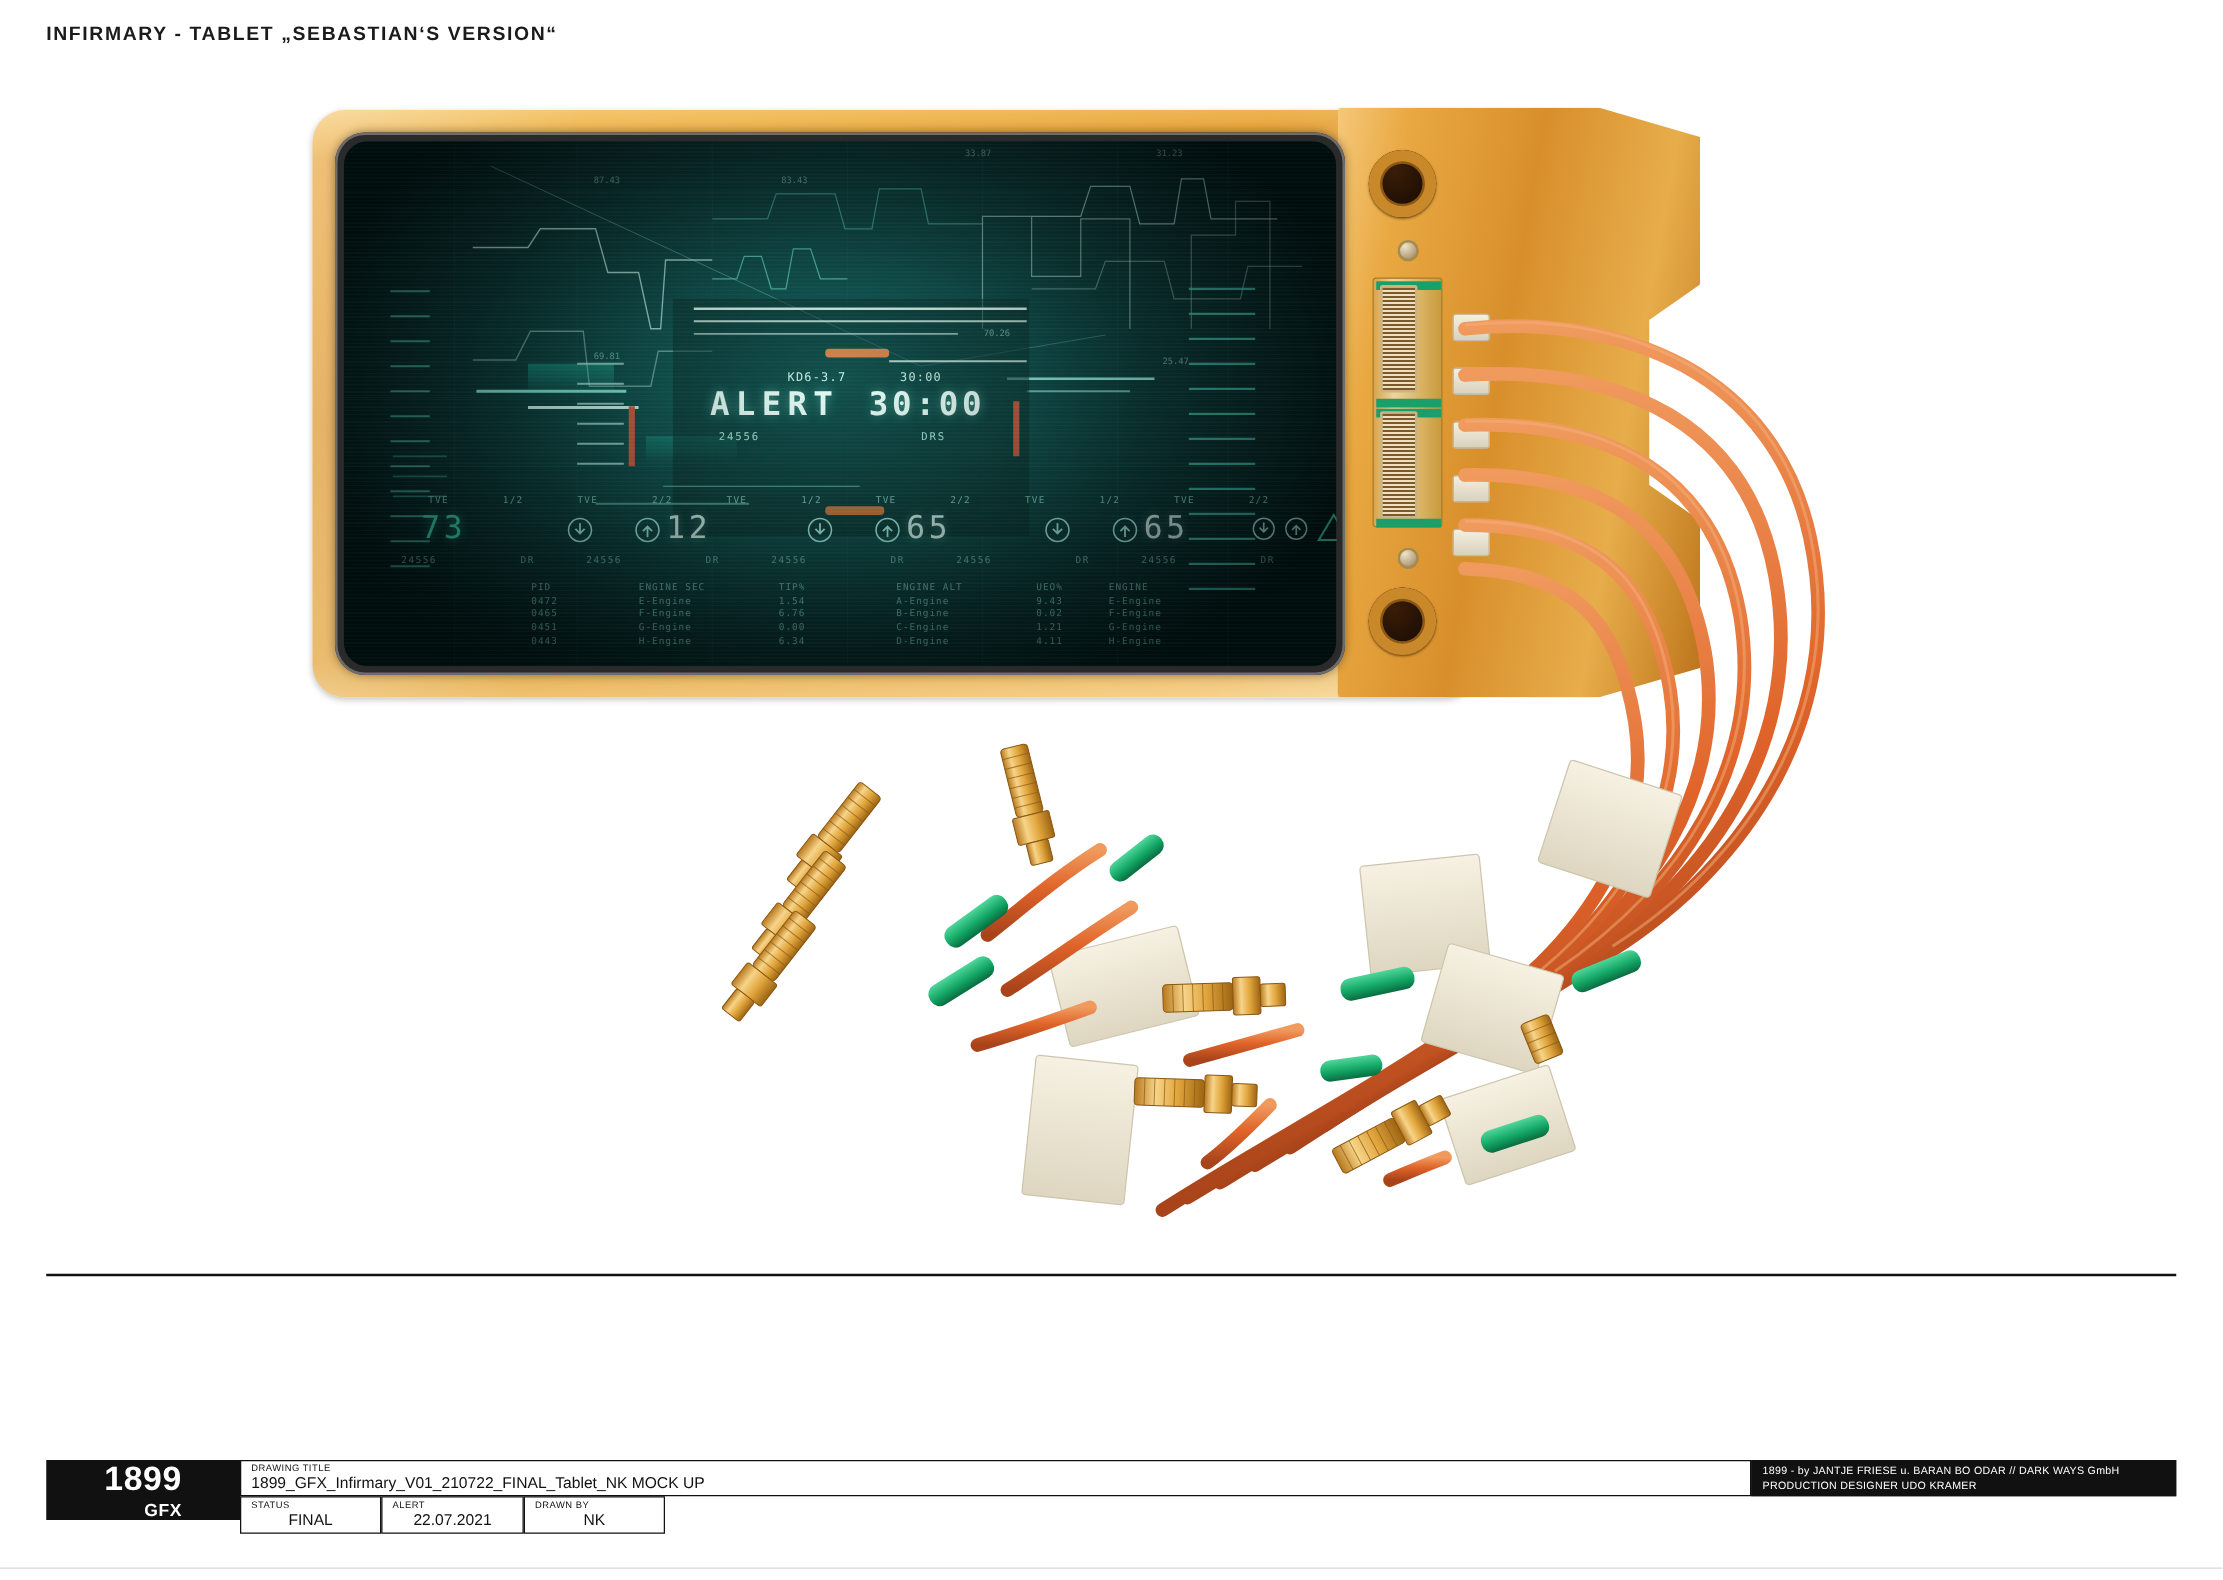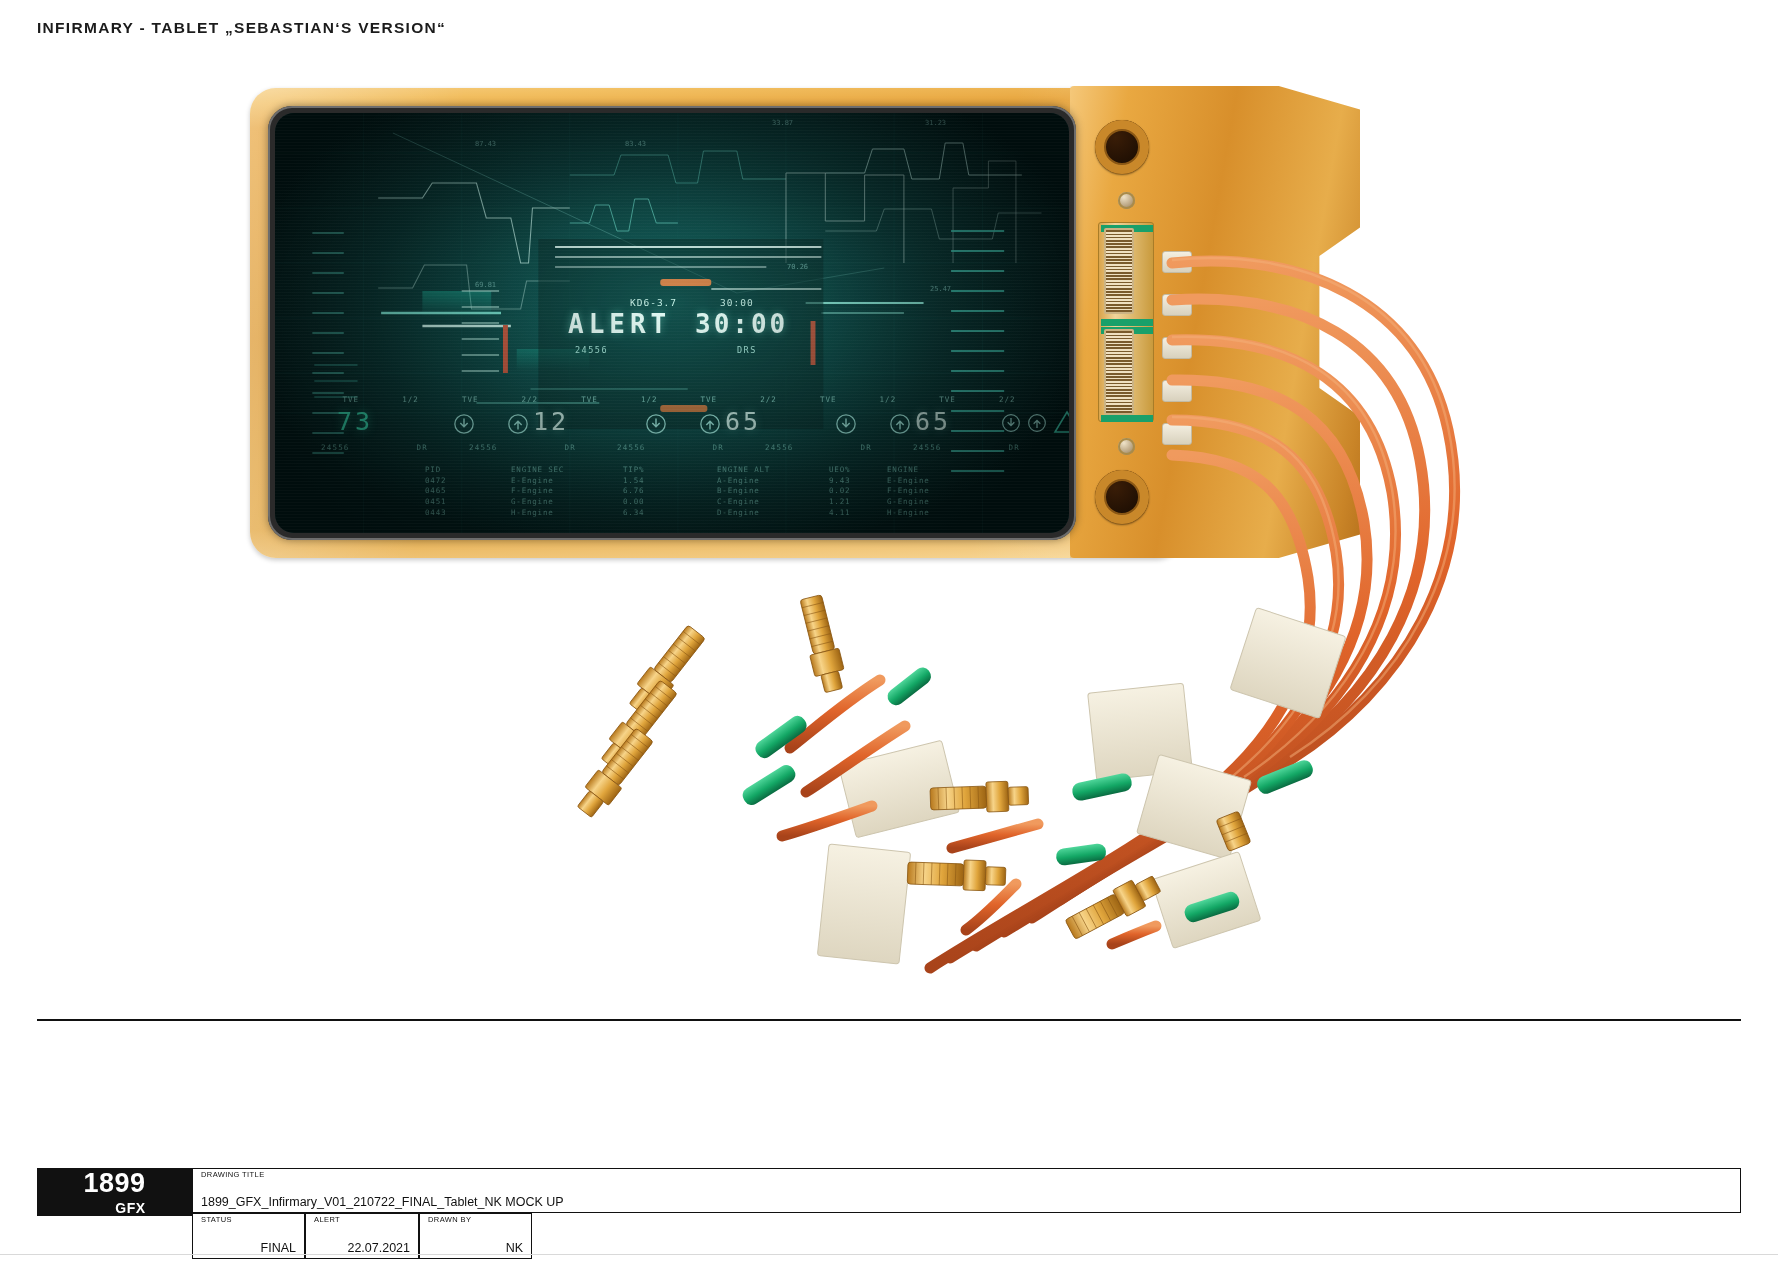--- a/index.html
+++ b/index.html
@@ -118,24 +118,24 @@
   .tb-logo {
     width:155px; background:#111; color:#fff; display:flex; flex-direction:column;
     align-items:center; justify-content:center; line-height:1;
   }
   .tb-logo .n { font-size:27px; font-weight:700; letter-spacing:.5px; }
   .tb-logo .g { font-size:14px; font-weight:700; margin-top:4px; letter-spacing:.5px;margin-left:32px; }
 
   .tb-mid { flex:1; display:flex; flex-direction:column; }
   .tb-row { flex:1; display:flex; }
   .cell { border:1px solid #111; position:relative; display:flex; flex-direction:column;
-          justify-content:center; padding:2px 8px; overflow:hidden;gap:16px; }
+          justify-content:center; padding:2px 8px; overflow:hidden; }
   .cell .lbl { font-size:7.5px; letter-spacing:.4px; color:#111; line-height:1.1; }
   .cell .val { font-size:12.5px; font-weight:400; color:#111; line-height:1.2; }
-  .cell.center .val { text-align:right; }
+  .cell.center .val { text-align:center; }
   .cell.dark { background:#111; border-color:#111; }
   .cell.dark .l1, .cell.dark .l2 { color:#fff; font-size:8.5px; letter-spacing:.25px; line-height:1.35; }
 
   .tb-right { width:148px; border:1px solid #111; display:flex; flex-direction:column;
               align-items:center; justify-content:center; }
   .tb-right .lbl { font-size:8px; letter-spacing:.4px; color:#111; }
   .tb-right .num { font-size:30px; font-weight:700; color:#111; line-height:1; margin-top:1px;}
 
   .sheet-rule-bottom { position:absolute; left:0; top:1254px; width:1778px; height:1px; background:#d9d9d9; }
 </style>
@@ -619,20 +619,24 @@
       <div class="n">1899</div>
       <div class="g">GFX</div>
     </div>
 
     <div class="tb-mid">
       <div class="tb-row">
         <div class="cell" style="flex:1;">
           <span class="lbl">DRAWING TITLE</span>
           <span class="val">1899_GFX_Infirmary_V01_210722_FINAL_Tablet_NK MOCK UP</span>
         </div>
+        <div class="cell dark" style="width:340px;">
+          <span class="l1">1899 - by JANTJE FRIESE u. BARAN BO ODAR // DARK WAYS GmbH</span>
+          <span class="l2">PRODUCTION DESIGNER  UDO KRAMER</span>
+        </div>
       </div>
       <div class="tb-row">
         <div class="cell center" style="width:113px;">
           <span class="lbl">STATUS</span>
           <span class="val">FINAL</span>
         </div>
         <div class="cell center" style="width:114px;">
           <span class="lbl">ALERT</span>
           <span class="val">22.07.2021</span>
         </div>

